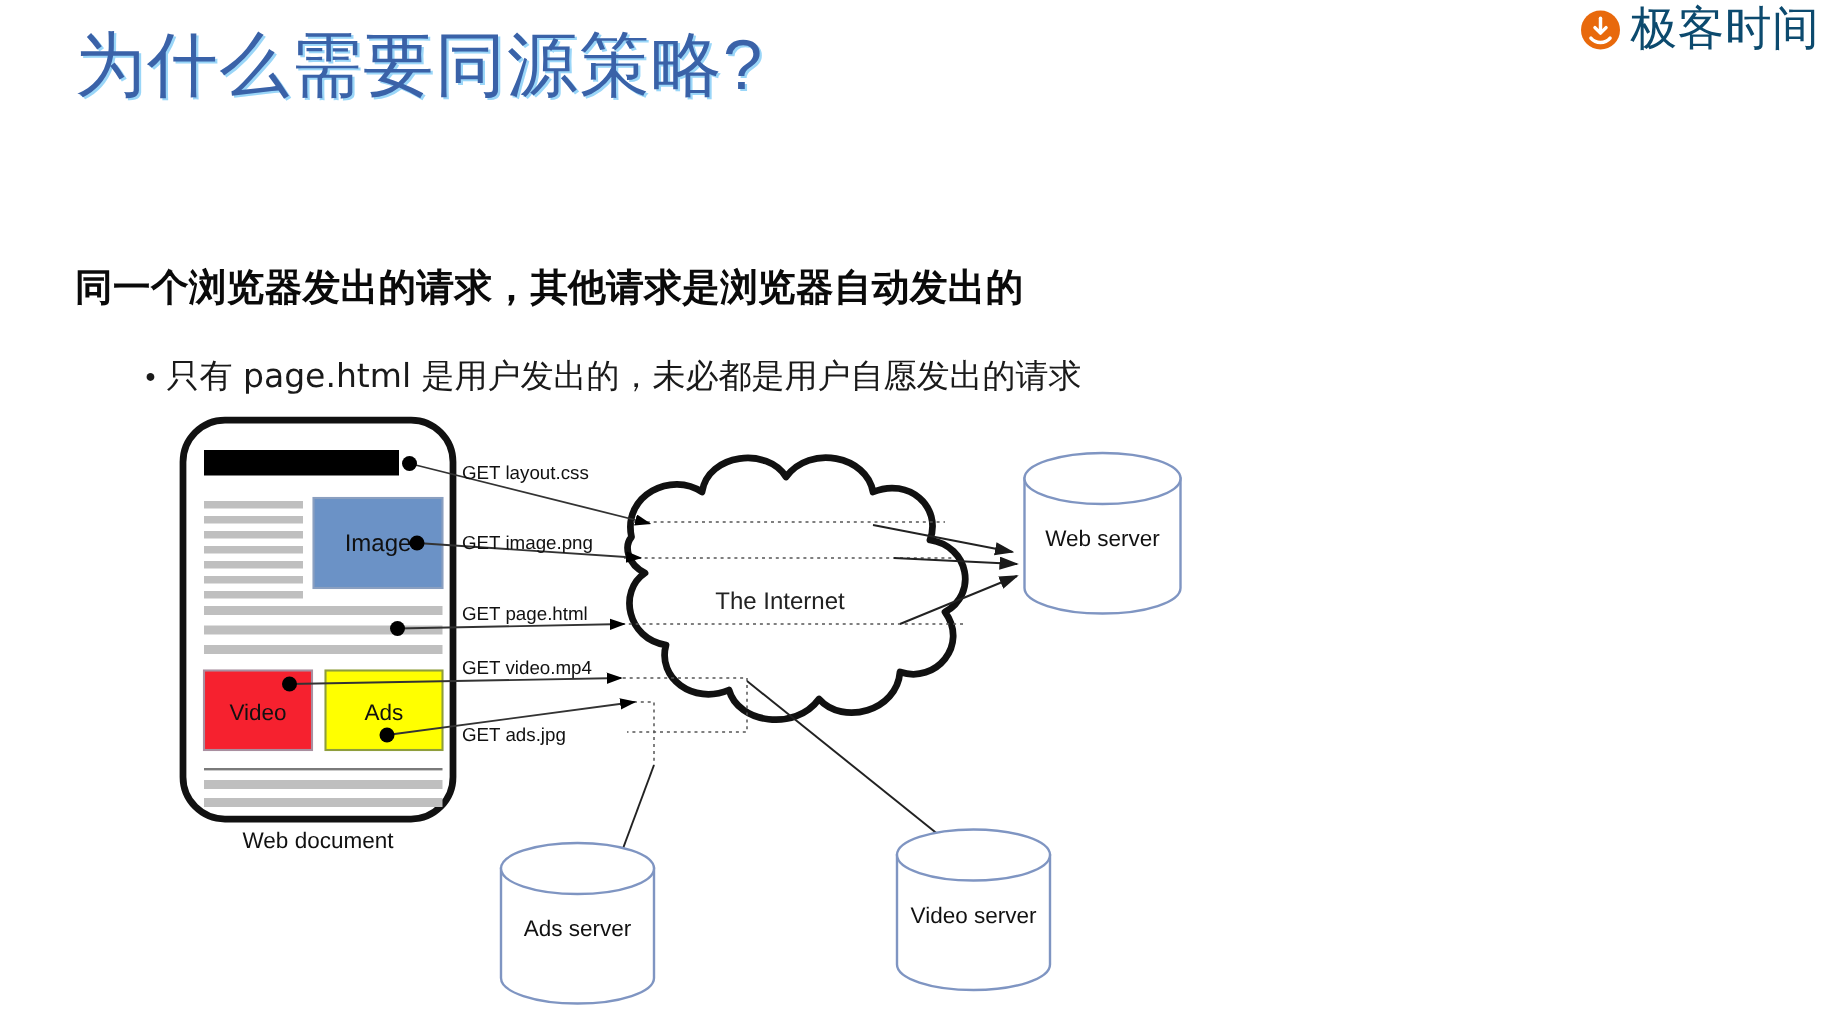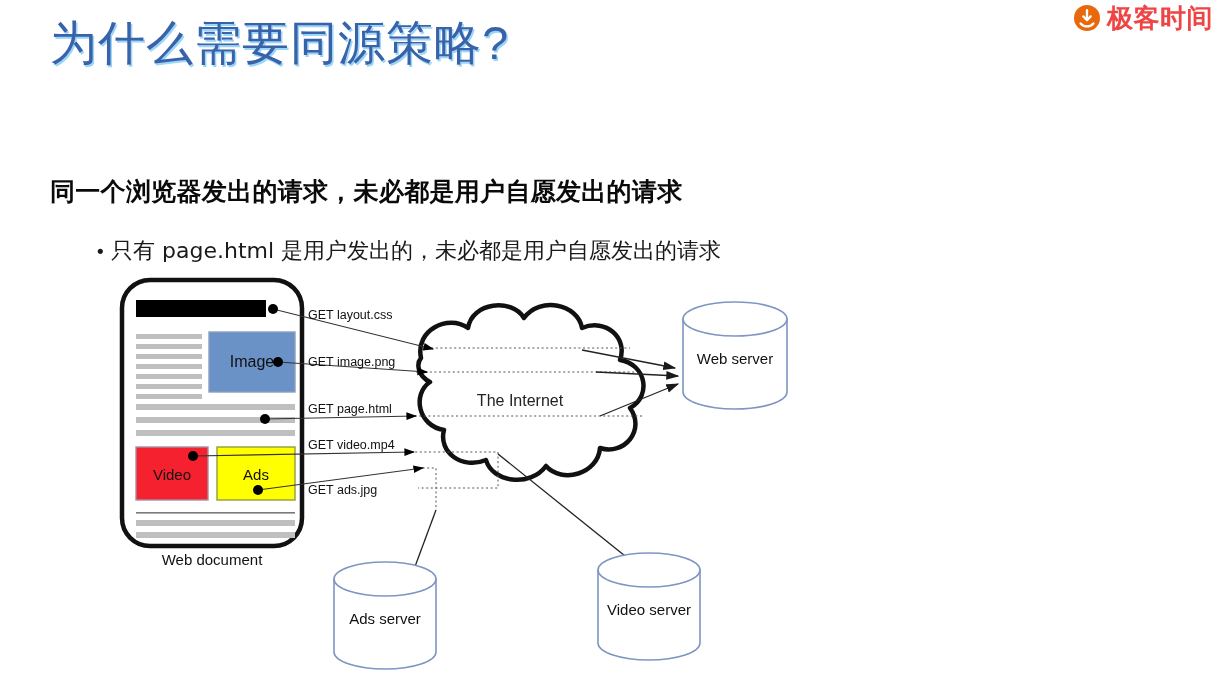--- a/index.html
+++ b/index.html
@@ -23,23 +23,23 @@
     display: flex;
     align-items: center;
     gap: 6px;
   }
   #brand .logo-mark {
     width: 28px;
     height: 28px;
     flex: 0 0 28px;
   }
   #brand .logo-text {
-    font-size: 26px;
-    color: #ef4444;
-    font-weight: 700;
+    font-size: 31px;
+    color: #0c4a6e;
+    font-weight: 400;
     letter-spacing: 0.5px;
     line-height: 1;
     font-family: "DejaVu Sans", sans-serif;
   }
 
   
   #slide-title {
     position: absolute;
     left: 50px;
     top: 12px;
@@ -111,21 +111,21 @@
       <path d="M14 6.2 L14 15.6" stroke="#ffffff" stroke-width="2.3" fill="none" stroke-linecap="round"></path>
       <path d="M10.3 12.4 L14 16.1 L17.7 12.4" stroke="#ffffff" stroke-width="2.3" fill="none" stroke-linecap="round" stroke-linejoin="round"></path>
       <path d="M7.6 19.4 A8.4 8.4 0 0 0 20.4 19.4" stroke="#ffffff" stroke-width="2.3" fill="none" stroke-linecap="round"></path>
     </svg>
   </span>
   <span class="logo-text">极客时间</span>
 </div>
 
 <div id="slide-title">为什么需要同源策略?</div>
 
-<div id="body-heading">同一个浏览器发出的请求，未必都是用户自愿发出的请求</div>
+<div id="body-heading">同一个浏览器发出的请求，其他请求是浏览器自动发出的</div>
 
 <ul id="bullet-list">
   <li>
     <span class="bullet-dot">•</span>
     <span>只有 page.html 是用户发出的，未必都是用户自愿发出的请求</span>
   </li>
 </ul>
 
 <div id="diagram">
 <svg width="740" height="400" viewBox="0 0 740 400" xmlns="http://www.w3.org/2000/svg">

